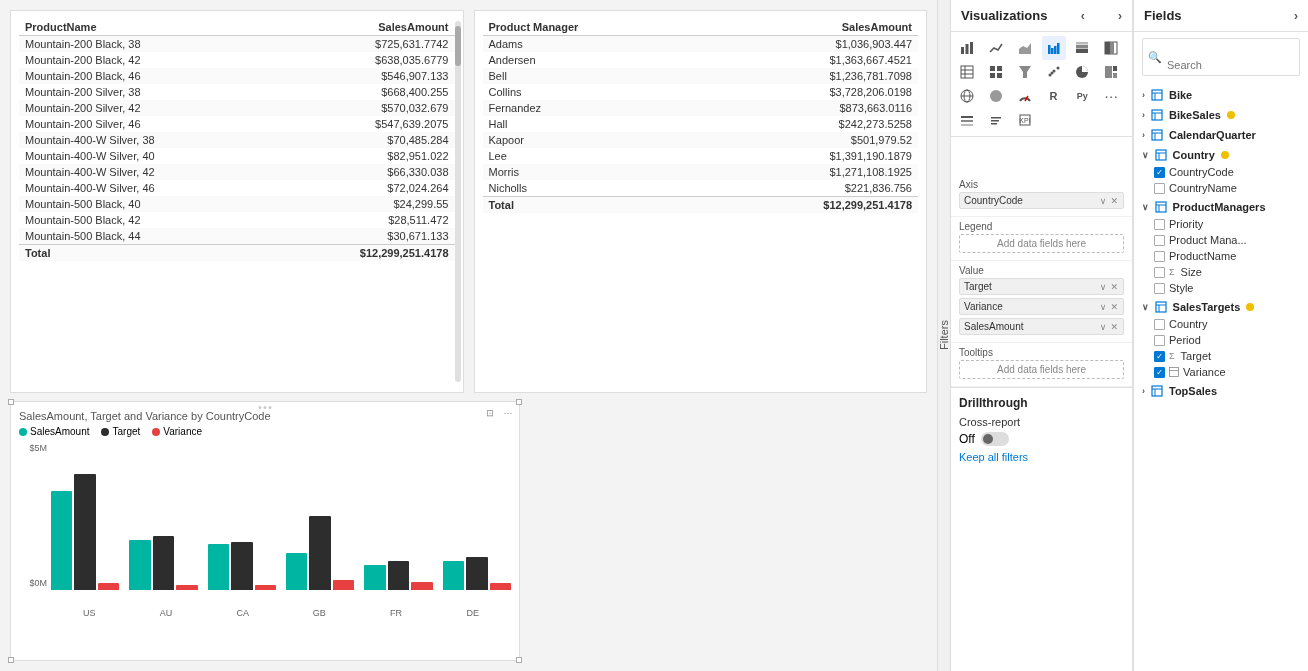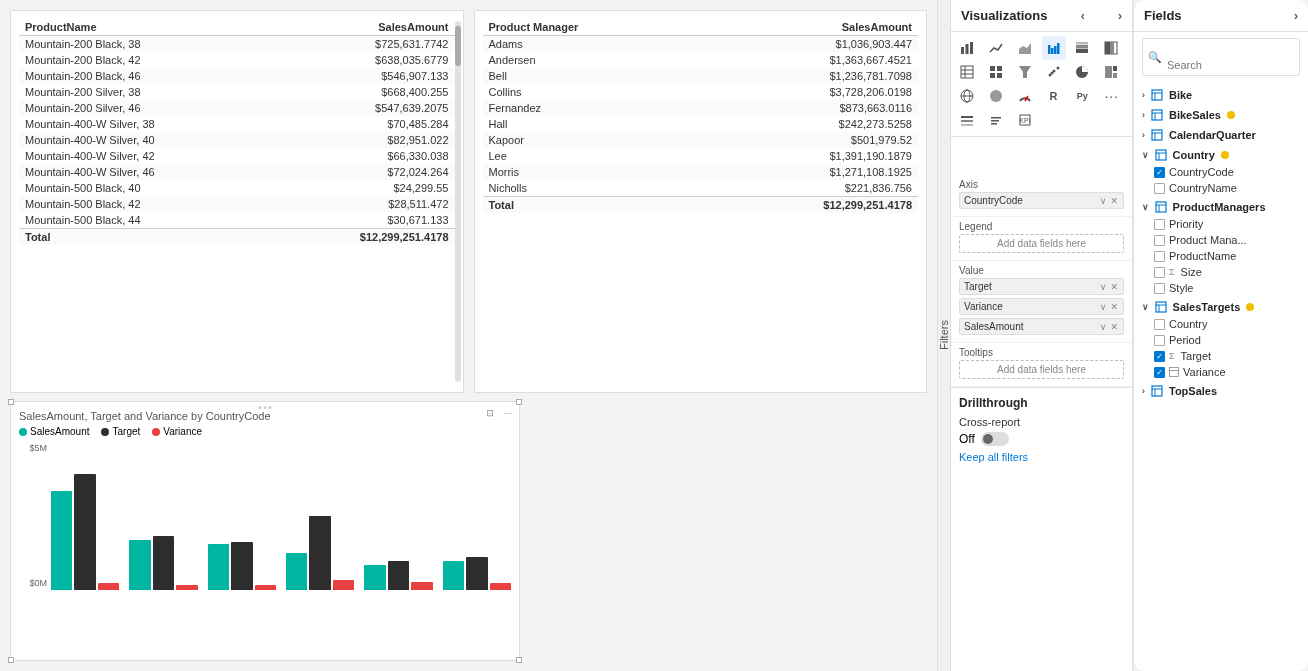--- a/index.html
+++ b/index.html
@@ -326,21 +326,20 @@
     }
 
     
     .fields-panel {
       width: 175px;
       background: white;
       border-left: 1px solid #e0e0e0;
       display: flex;
       flex-direction: column;
       overflow: hidden;
-      border-radius: 10px;
     }
 
     .fields-search {
       margin: 6px 8px;
       position: relative;
     }
 
     .fields-search input {
       width: 100%;
       border: 1px solid #ddd;
@@ -515,20 +514,24 @@
               <td>Mountain-200 Black, 42</td>
               <td>$638,035.6779</td>
             </tr>
             <tr>
               <td>Mountain-200 Black, 46</td>
               <td>$546,907.133</td>
             </tr>
             <tr>
               <td>Mountain-200 Silver, 38</td>
               <td>$668,400.255</td>
+            </tr>
+            <tr>
+              <td>Mountain-200 Silver, 42</td>
+              <td>$570,032.679</td>
             </tr>
             <tr>
               <td>Mountain-200 Silver, 46</td>
               <td>$547,639.2075</td>
             </tr>
             <tr>
               <td>Mountain-400-W Silver, 38</td>
               <td>$70,485.284</td>
             </tr>
             <tr>
@@ -691,20 +694,28 @@
       <div style="flex:1;height:29px;background:#2d2d2d;border-radius:1px 1px 0 0;"></div>
       <div style="flex:1;height:8px;background:#e84040;border-radius:1px 1px 0 0;"></div>
     </div>
             <div class="country-bars" style="display: flex; align-items: flex-end; gap: 2px; flex: 1 1 0%;">
       <div style="flex:1;height:29px;background:#00b5a2;border-radius:1px 1px 0 0;"></div>
       <div style="flex:1;height:33px;background:#2d2d2d;border-radius:1px 1px 0 0;"></div>
       <div style="flex:1;height:7px;background:#e84040;border-radius:1px 1px 0 0;"></div>
     </div>
           </div>
       </div>
+      <div class="x-axis-labels" id="chart-x-labels" style="padding-left:32px;">
+          <div class="x-label">US</div>
+          <div class="x-label">AU</div>
+          <div class="x-label">CA</div>
+          <div class="x-label">GB</div>
+          <div class="x-label">FR</div>
+          <div class="x-label">DE</div>
+        </div>
     </div>
   </div>
 </div>
 
 <div class="filters-panel">
   <span>Filters</span>
 </div>
 
 <div class="viz-panel">
   <div class="panel-header">

